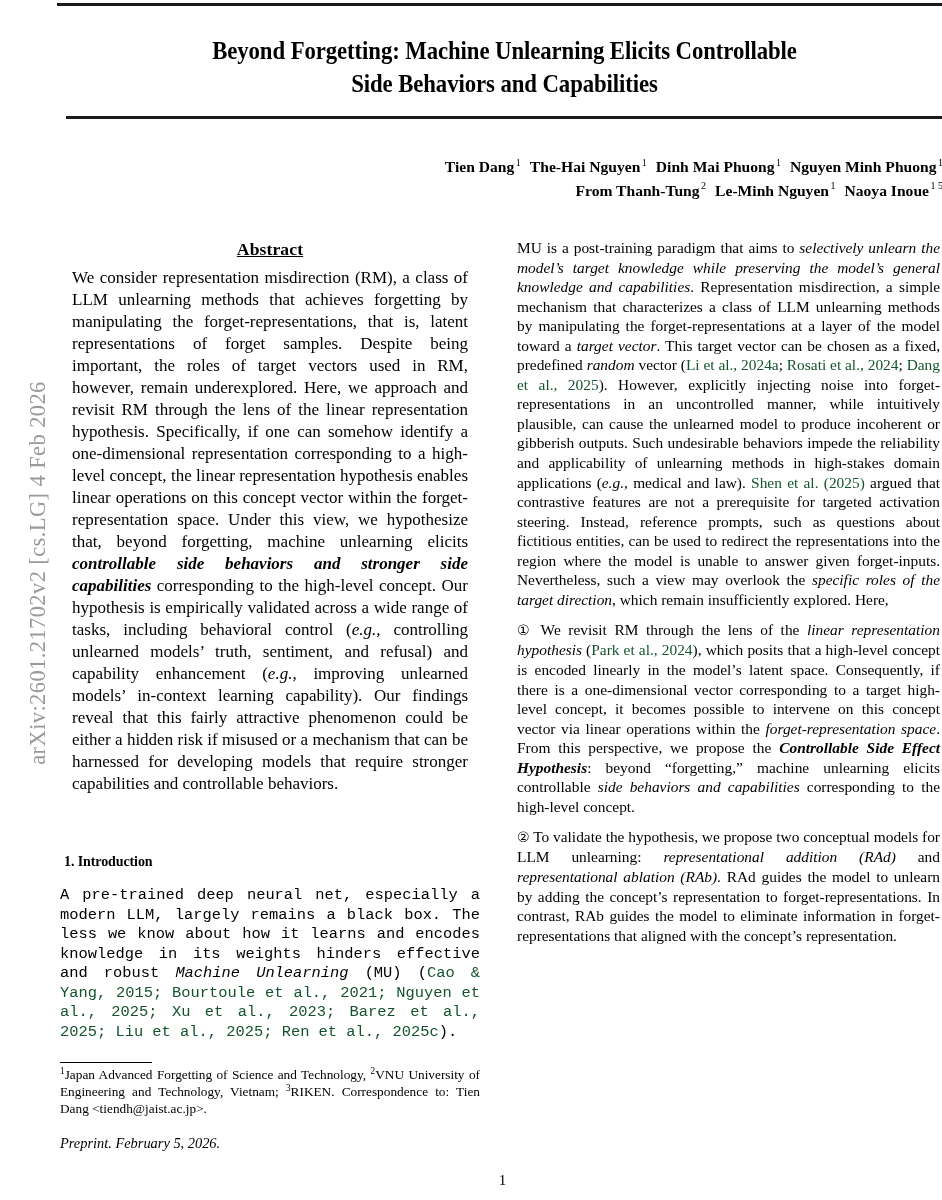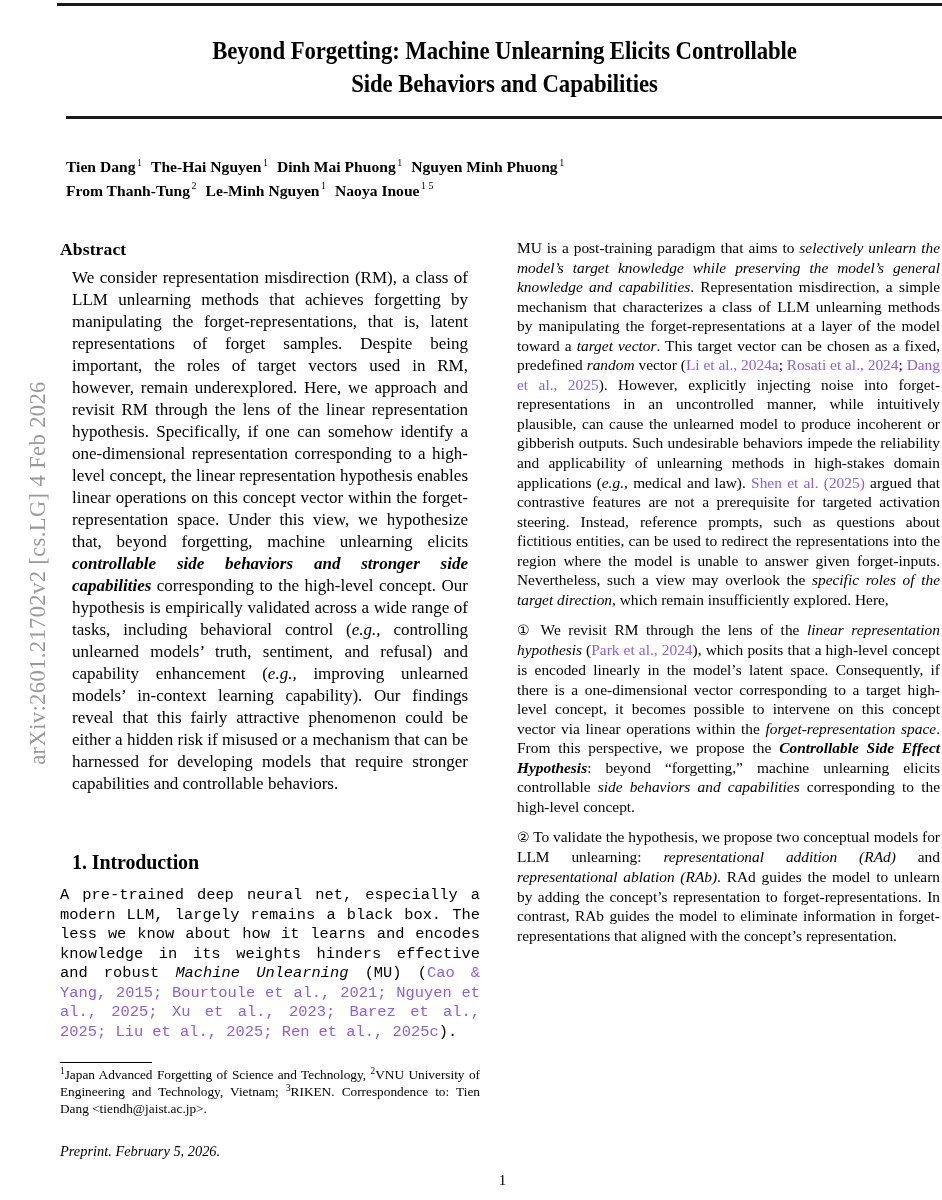--- a/index.html
+++ b/index.html
@@ -68,21 +68,21 @@
     transform: scaleX(0.93);
     transform-origin: center center;
   }
 
   
   .authors {
     position: absolute;
     left: 66px;
     top: 155px;
     width: 877px;
-    text-align: left;
+    text-align: right;
     font-weight: bold;
     font-size: 15.6px;
     line-height: 23.5px;
   }
   .authors .au {
     white-space: nowrap;
   }
   .authors .sep { display: inline-block; width: 9px; }
   sup.aff {
     font-size: 10px;
@@ -100,53 +100,54 @@
     font-size: 15.4px;
     line-height: 19.55px;
     text-align: justify;
     text-justify: inter-word;
     hyphens: manual;
   }
   .col-left  { left: 60px;  width: 420px; }
   .col-right { left: 517px; width: 423px; }
 
   .abstract-head {
-    text-align: left;
+    text-align: center;
     font-weight: bold;
     font-size: 17.6px;
     line-height: 22px;
     margin: 0 0 7px 0;
     letter-spacing: 0.1px;
+    text-decoration: underline;
   }
   .abstract-body {
     margin: 0;
     padding: 0 12px 0 12px;
     text-align: justify;
     font-size: 17px;
     line-height: 22px;
   }
 
   h2.sec {
-    font-size: 20px;
-    font-weight: bold;
-    margin: 12px;
+    font-size: 14px;
+    font-weight: bold;
+    margin: 4px;
     padding: 0;
     line-height: 22px;
     letter-spacing: -0.1px;
   }
   .sec-wrap { margin-top: 56px; }
   p.body {
     margin: 0;
     padding: 0;
     text-align: justify;
   }
   p.body + p.body { margin-top: 10.5px; }
   .p-intro { margin-top: 13px !important; font-family: Liberation Mono, monospace; }
 
-  .cite { color: #8b5cf6; }
+  .cite { color: #14532d; }
   .it { font-style: italic; }
   .bi { font-style: italic; font-weight: bold; }
   .circ { font-family: "DejaVu Sans", sans-serif; font-size: 14px; }
 
   
   .footnote {
     position: absolute;
     left: 60px;
     top: 1062px;
     width: 420px;
@@ -162,21 +163,21 @@
     line-height: 16.6px;
     text-align: justify;
     margin: 0;
   }
   .fn-text sup {
     font-size: 9.3px;
     vertical-align: super;
     line-height: 0;
   }
   .preprint {
-    margin-top: 25px;
+    margin-top: 17px;
     font-style: italic;
     font-size: 14.4px;
     line-height: 18px;
   }
 
   
   .page-num {
     position: absolute;
     left: 0;
     top: 1172px;

